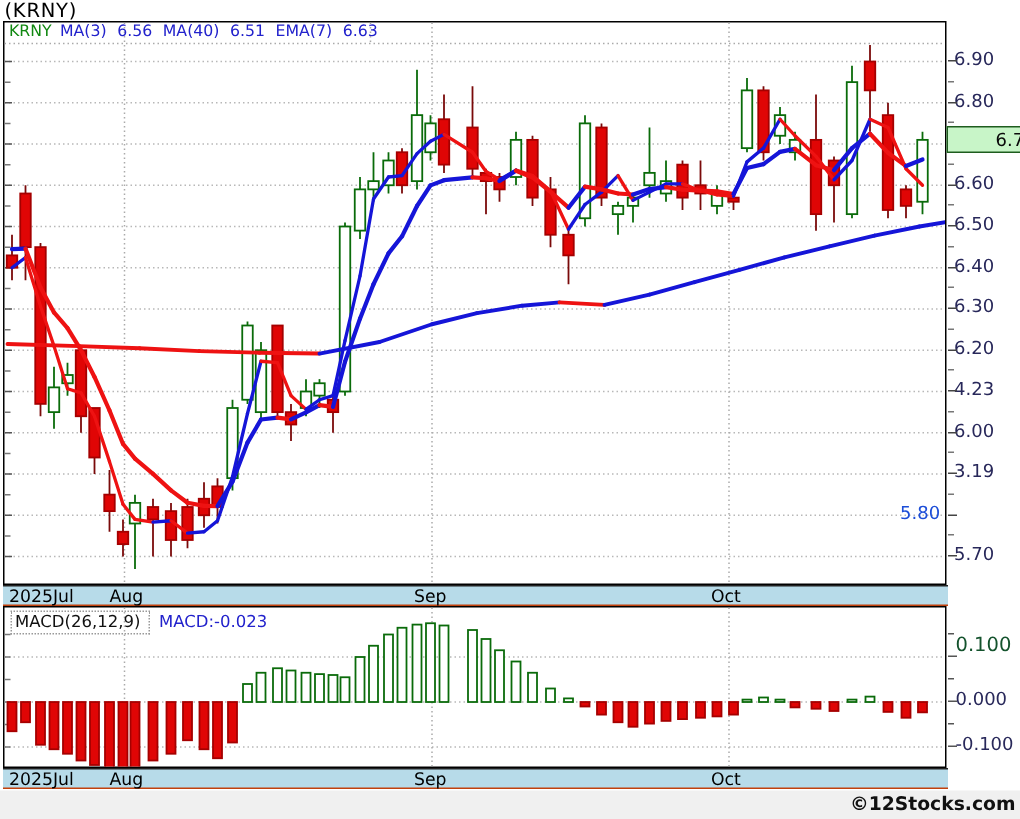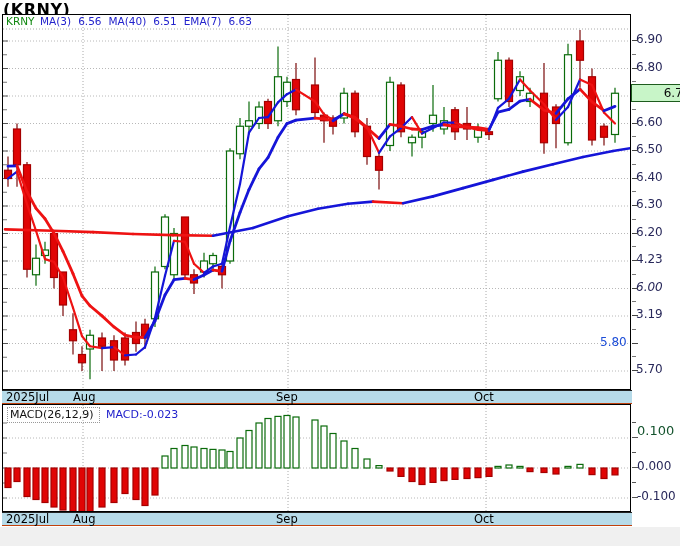--- a/index.html
+++ b/index.html
@@ -1,18 +1,18 @@
 <!DOCTYPE html>
 <html><head>
 <meta charset="utf-8">
 <style>
   html,body{margin:0;padding:0;}
   body{font-family:"DejaVu Sans","Liberation Sans",sans-serif;background:#ffffff;}
   #stage{position:relative;width:680px;height:546px;background:#ffffff;overflow:hidden;}
-  .title{position:absolute;left:3px;top:0px;font-size:16px;font-weight:bold;color:#000;letter-spacing:.5px;}
+  .title{position:absolute;left:3px;top:0px;font-size:13px;font-weight:normal;color:#000;letter-spacing:.5px;}
   .panel{position:absolute;left:2px;width:629px;background:#fff;border:1px solid #000;box-sizing:border-box;}
   #price-panel{top:14px;height:376px;}
   #macd-panel{top:404px;height:108px;}
   svg{position:absolute;left:0;top:0;}
   .legend-row{position:absolute;left:2px;top:15px;width:629px;height:13px;font-size:10.5px;line-height:13px;white-space:nowrap;z-index:4;}
   .legend-row .sym{color:#118811;position:absolute;left:4px;}
   .legend-items{position:absolute;left:38px;color:#2222cc;}
   .legend-items span{margin-right:7px;}
   .month-strip{position:absolute;left:2px;width:630px;height:14px;background:#b7dbe9;border-top:1px solid #222;border-bottom:1px solid #c2410c;box-sizing:border-box;z-index:3;}
   .month-strip .mlab{position:absolute;top:0px;font-size:11.5px;line-height:12px;color:#000;}
@@ -425,20 +425,21 @@
   <div class="month-strip" id="strip2">
       <div class="mlab" style="position: absolute; left: 4px; top: 0px; font-size: 11.5px; line-height: 12px; color: rgb(0, 0, 0);">2025Jul</div>
       <div class="mlab" style="position: absolute; left: 71px; top: 0px; font-size: 11.5px; line-height: 12px; color: rgb(0, 0, 0);">Aug</div>
       <div class="mlab" style="position: absolute; left: 274px; top: 0px; font-size: 11.5px; line-height: 12px; color: rgb(0, 0, 0);">Sep</div>
       <div class="mlab" style="position: absolute; left: 472px; top: 0px; font-size: 11.5px; line-height: 12px; color: rgb(0, 0, 0);">Oct</div>
     </div>
 
   <div class="price-box">6.71</div>
 
   <div class="footer-band"></div>
+  <div class="logo">©12Stocks.com</div>
 
   <div id="axis-layer">
       <div style="position: absolute; left: 636px; top: 32px; font-size: 12px; color: rgb(40, 40, 90); height: 15px; line-height: 15px;">6.90</div>
       <div style="position: absolute; left: 632px; top: 40px; width: 6px; height: 1px; background: rgb(68, 68, 68);"></div>
       <div style="position: absolute; left: 632px; top: 53.75px; width: 4px; height: 1px; background: rgb(119, 119, 119);"></div>
       <div style="position: absolute; left: 636px; top: 59.5px; font-size: 12px; color: rgb(40, 40, 90); height: 15px; line-height: 15px;">6.80</div>
       <div style="position: absolute; left: 632px; top: 67.5px; width: 6px; height: 1px; background: rgb(68, 68, 68);"></div>
       <div style="position: absolute; left: 632px; top: 81.25px; width: 4px; height: 1px; background: rgb(119, 119, 119);"></div>
       <div style="position: absolute; left: 636px; top: 87px; font-size: 12px; color: rgb(40, 40, 90); height: 15px; line-height: 15px;">6.70</div>
       <div style="position: absolute; left: 632px; top: 95px; width: 6px; height: 1px; background: rgb(68, 68, 68);"></div>
@@ -454,21 +455,21 @@
       <div style="position: absolute; left: 632px; top: 191.25px; width: 4px; height: 1px; background: rgb(119, 119, 119);"></div>
       <div style="position: absolute; left: 636px; top: 197px; font-size: 12px; color: rgb(40, 40, 90); height: 15px; line-height: 15px;">6.30</div>
       <div style="position: absolute; left: 632px; top: 205px; width: 6px; height: 1px; background: rgb(68, 68, 68);"></div>
       <div style="position: absolute; left: 632px; top: 218.75px; width: 4px; height: 1px; background: rgb(119, 119, 119);"></div>
       <div style="position: absolute; left: 636px; top: 224.5px; font-size: 12px; color: rgb(40, 40, 90); height: 15px; line-height: 15px;">6.20</div>
       <div style="position: absolute; left: 632px; top: 232.5px; width: 6px; height: 1px; background: rgb(68, 68, 68);"></div>
       <div style="position: absolute; left: 632px; top: 246.25px; width: 4px; height: 1px; background: rgb(119, 119, 119);"></div>
       <div style="position: absolute; left: 636px; top: 252px; font-size: 12px; color: rgb(40, 40, 90); height: 15px; line-height: 15px;">4.23</div>
       <div style="position: absolute; left: 632px; top: 260px; width: 6px; height: 1px; background: rgb(68, 68, 68);"></div>
       <div style="position: absolute; left: 632px; top: 273.75px; width: 4px; height: 1px; background: rgb(119, 119, 119);"></div>
-      <div style="position: absolute; left: 636px; top: 279.5px; font-size: 12px; color: rgb(40, 40, 90); height: 15px; line-height: 15px; font-style: italic;">6.00</div>
+      <div style="position: absolute; left: 636px; top: 279.5px; font-size: 12px; color: rgb(40, 40, 90); height: 15px; line-height: 15px;">6.00</div>
       <div style="position: absolute; left: 632px; top: 287.5px; width: 6px; height: 1px; background: rgb(68, 68, 68);"></div>
       <div style="position: absolute; left: 632px; top: 301.25px; width: 4px; height: 1px; background: rgb(119, 119, 119);"></div>
       <div style="position: absolute; left: 636px; top: 307px; font-size: 12px; color: rgb(40, 40, 90); height: 15px; line-height: 15px;">3.19</div>
       <div style="position: absolute; left: 632px; top: 315px; width: 6px; height: 1px; background: rgb(68, 68, 68);"></div>
       <div style="position: absolute; left: 632px; top: 328.75px; width: 4px; height: 1px; background: rgb(119, 119, 119);"></div>
       <div style="position: absolute; left: 600px; top: 334.5px; font-size: 12px; color: #1d4ed8; height: 15px; line-height: 15px;">5.80</div>
       <div style="position: absolute; left: 632px; top: 342.5px; width: 6px; height: 1px; background: rgb(68, 68, 68);"></div>
       <div style="position: absolute; left: 632px; top: 356.25px; width: 4px; height: 1px; background: rgb(119, 119, 119);"></div>
       <div style="position: absolute; left: 636px; top: 362px; font-size: 12px; color: rgb(40, 40, 90); height: 15px; line-height: 15px;">5.70</div>
       <div style="position: absolute; left: 632px; top: 370px; width: 6px; height: 1px; background: rgb(68, 68, 68);"></div>

